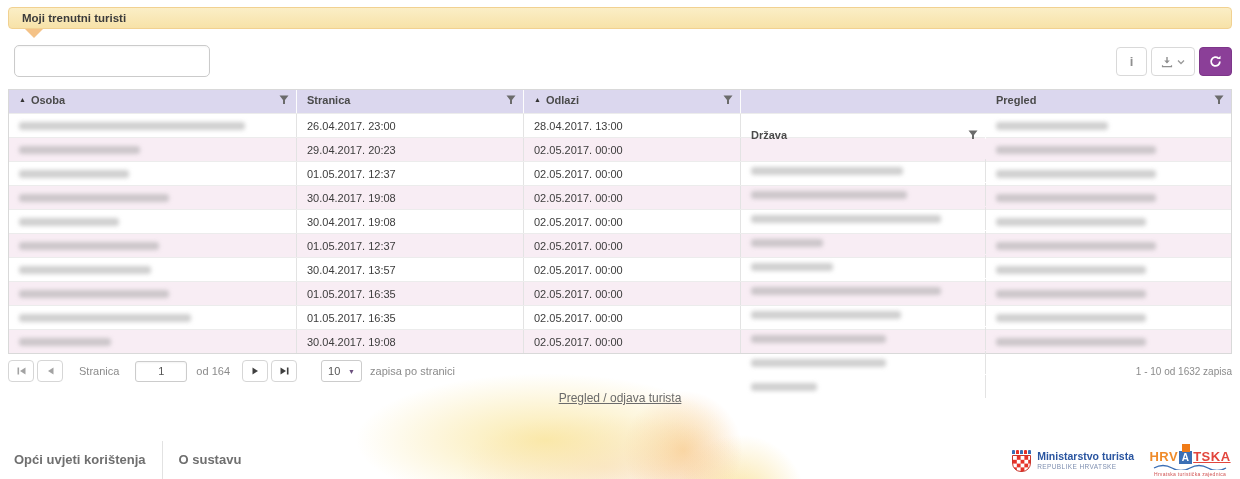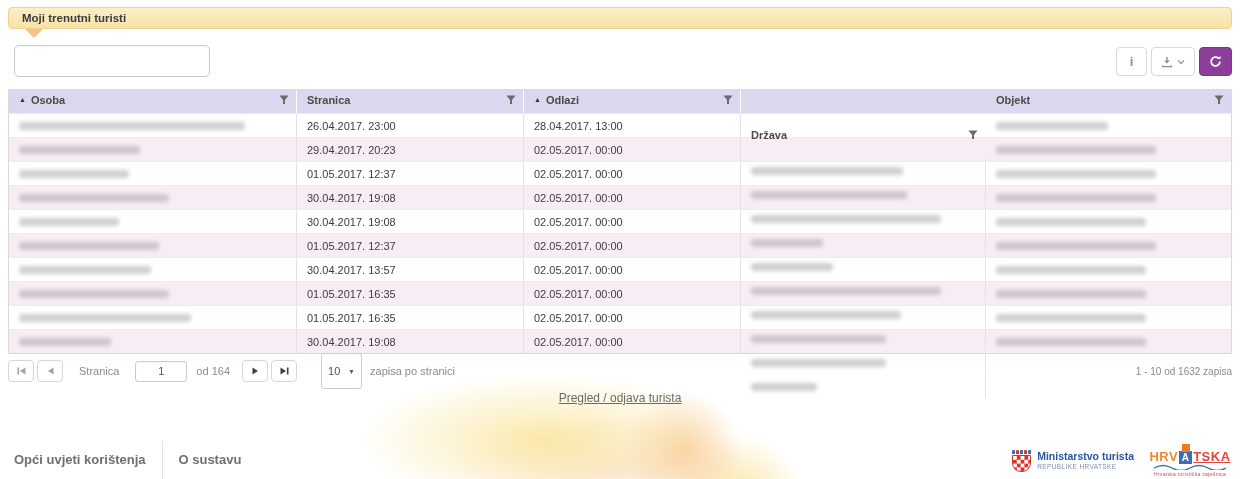--- a/index.html
+++ b/index.html
@@ -57,21 +57,21 @@
   
   .pager { position:absolute; left:8px; top:358px; width:1224px; height:26px;
     display:flex; align-items:center; font-size:11px; color:#8b8b8b; }
   .pbtn { width:26px; height:22px; border:1px solid #d6d6d6; border-radius:4px; background:#fff;
     display:flex; align-items:center; justify-content:center; margin-right:3px; cursor:pointer; }
   .pager .lbl-str { margin:0 16px 0 13px; }
   .page-input { width:52px; height:21px; border:1px solid #ccc; border-radius:3px;
     text-align:center; font-size:11px; color:#555; outline:none;
     box-shadow:inset 0 1px 2px rgba(0,0,0,0.05); }
   .pager .lbl-od { margin:0 12px 0 9px; }
-  .size-select { margin-left:21px; margin-right:8px; width:41px; height:36px; border:1px solid #ccc;
+  .size-select { margin-left:21px; margin-right:8px; width:41px; height:22px; border:1px solid #ccc;
     border-radius:3px; display:flex; align-items:center; justify-content:space-between;
     padding:0 6px; color:#555; background:#fff; cursor:pointer; }
   .size-select .caret { font-size:7px; color:#6a4f7d; }
   .records { margin-left:auto; font-size:10px; color:#8b8b8b; }
 
   
   .review-wrap { position:absolute; left:0; top:388px; width:1240px; text-align:center; }
   .review-link { color:#6b6b6b; font-size:12px; text-decoration:underline; cursor:pointer; }
 
   
@@ -172,21 +172,21 @@
       </div>
       <div class="hcell c3">
         <span>Država</span>
         <span class="funnel">
           <svg width="10" height="10" viewBox="0 0 10 10">
               <path d="M0.5 0.5h9L6 5v4L4 9V5z" fill="#6b6b6b"></path>
             </svg>
         </span>
       </div>
       <div class="hcell c4">
-        <span>Objekt</span>
+        <span>Pregled</span>
         <span class="funnel">
           <svg width="10" height="10" viewBox="0 0 10 10">
               <path d="M0.5 0.5h9L6 5v4L4 9V5z" fill="#6b6b6b"></path>
             </svg>
         </span>
       </div>
     </div>
     <div id="tbody">
         <div class="trow">
           <div class="tcell c0">

